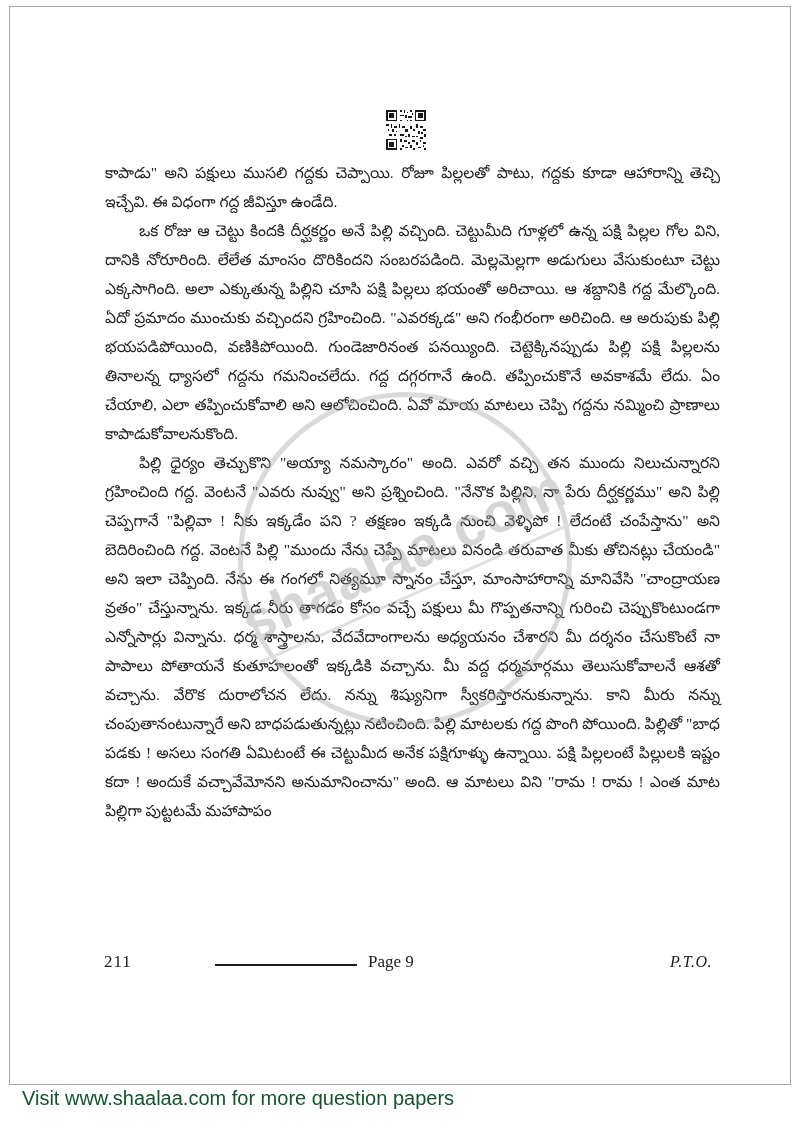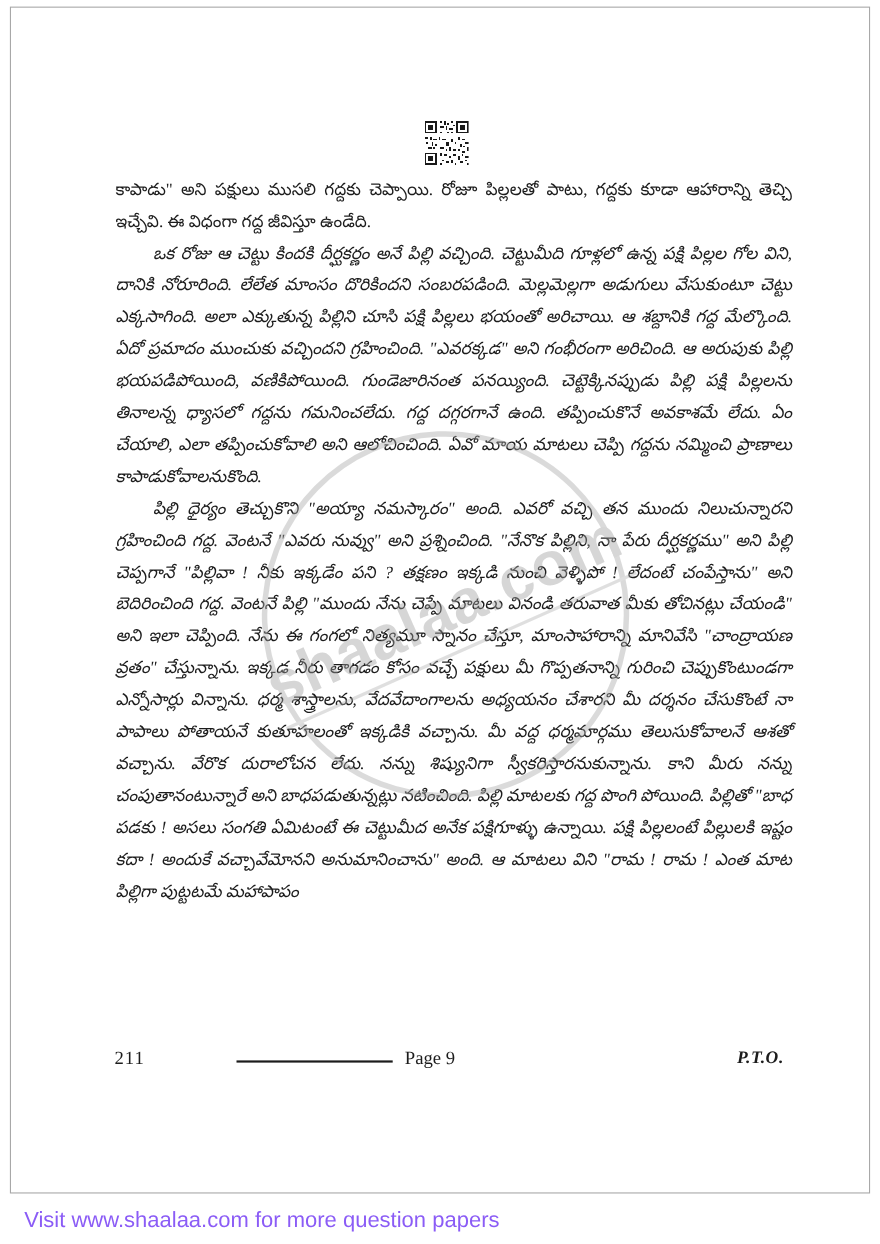--- a/index.html
+++ b/index.html
@@ -28,21 +28,21 @@
   .content {
     position: absolute;
     left: 105px;
     right: 80px;
     top: 158px;
     font-size: 15.5px;
     line-height: 29px;
     text-align: justify;
   }
   .para { margin: 0; }
-  .para.indent { text-indent: 34px; font-style: italic; }
+  .para.indent { text-indent: 34px; }
   .watermark {
     position: absolute;
     top: 392px;
     left: 238px;
     width: 334px;
     height: 334px;
     transform: rotate(-24deg);
     opacity: 0.42;
     pointer-events: none;
     z-index: 5;
@@ -79,37 +79,37 @@
     left: 215px;
     top: 12px;
     width: 142px;
     border-top: 2px solid #1c1c1c;
   }
   .f-page { position: absolute; left: 368px; top: 0; }
   .f-pto {
     position: absolute;
     left: 670px;
     top: 1px;
-    font-weight: bold;
+    font-weight: normal;
     font-style: italic;
     font-size: 16px;
     letter-spacing: 0.5px;
   }
   .promo-bar {
     position: absolute;
     left: 0; right: 0; bottom: 0;
     height: 44px;
     background: #ffffff;
     display: flex;
-    align-items: center;
+    align-items: flex-start;
     padding-left: 22px;
     box-sizing: border-box;
     font-family: "Liberation Sans", "DejaVu Sans", sans-serif;
     font-size: 20px;
-    color: #8b5cf6;
+    color: #14532d;
   }
 </style>
 </head>
 <body>
 
 <div class="page">
 
   <div class="scan-border"></div>
 
   <div class="qr">

